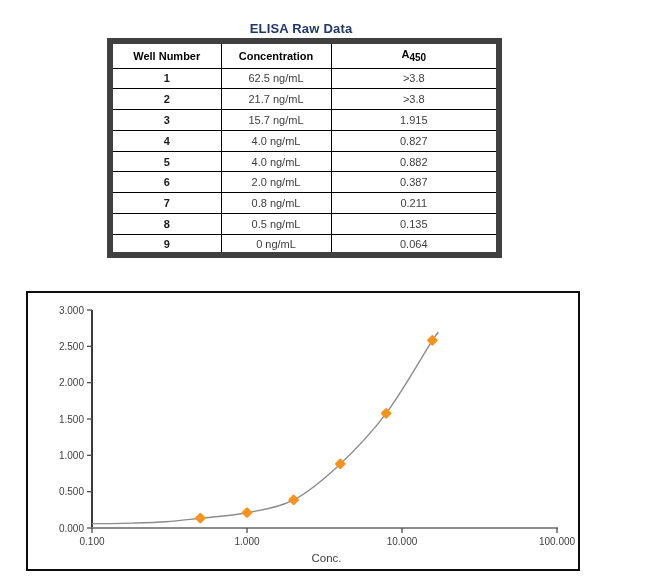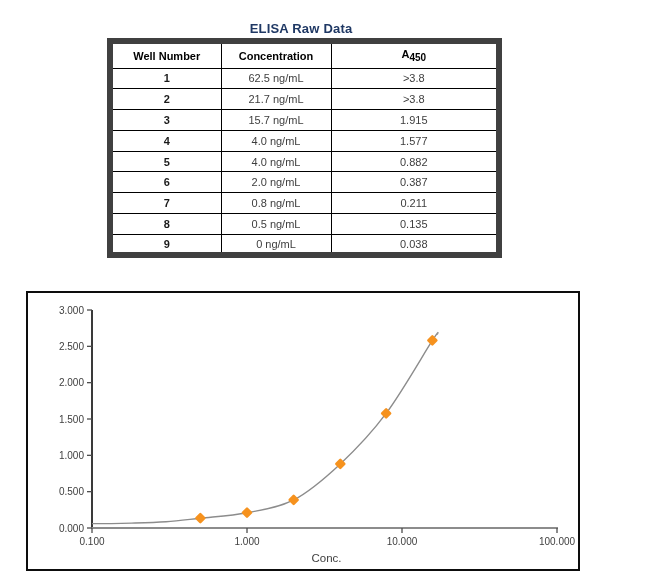--- a/index.html
+++ b/index.html
@@ -90,21 +90,21 @@
           <td class="a450-cell">&gt;3.8</td>
         </tr>
         <tr>
           <td class="well-cell">3</td>
           <td class="concentration-cell">15.7 ng/mL</td>
           <td class="a450-cell">1.915</td>
         </tr>
         <tr>
           <td class="well-cell">4</td>
           <td class="concentration-cell">4.0 ng/mL</td>
-          <td class="a450-cell">1.577</td>
+          <td class="a450-cell">0.827</td>
         </tr>
         <tr>
           <td class="well-cell">5</td>
           <td class="concentration-cell">4.0 ng/mL</td>
           <td class="a450-cell">0.882</td>
         </tr>
         <tr>
           <td class="well-cell">6</td>
           <td class="concentration-cell">2.0 ng/mL</td>
           <td class="a450-cell">0.387</td>
@@ -115,21 +115,21 @@
           <td class="a450-cell">0.211</td>
         </tr>
         <tr>
           <td class="well-cell">8</td>
           <td class="concentration-cell">0.5 ng/mL</td>
           <td class="a450-cell">0.135</td>
         </tr>
         <tr>
           <td class="well-cell">9</td>
           <td class="concentration-cell">0 ng/mL</td>
-          <td class="a450-cell">0.038</td>
+          <td class="a450-cell">0.064</td>
         </tr>
       </tbody>
   </table>
 
   <div class="chart-box">
     <svg id="chart-svg" width="550" height="276" viewBox="0 0 550 276">
         <line x1="64" y1="17" x2="64" y2="235" stroke="#3a3a3a" stroke-width="2"></line>
         <line x1="63" y1="235" x2="530" y2="235" stroke="#8C8C8C" stroke-width="2"></line>
         <line x1="59" y1="235" x2="64" y2="235" stroke="#4d4d4d" stroke-width="1.3"></line>
         <text x="56" y="238.5" text-anchor="end" font-size="10" fill="#404040">0.000</text>

